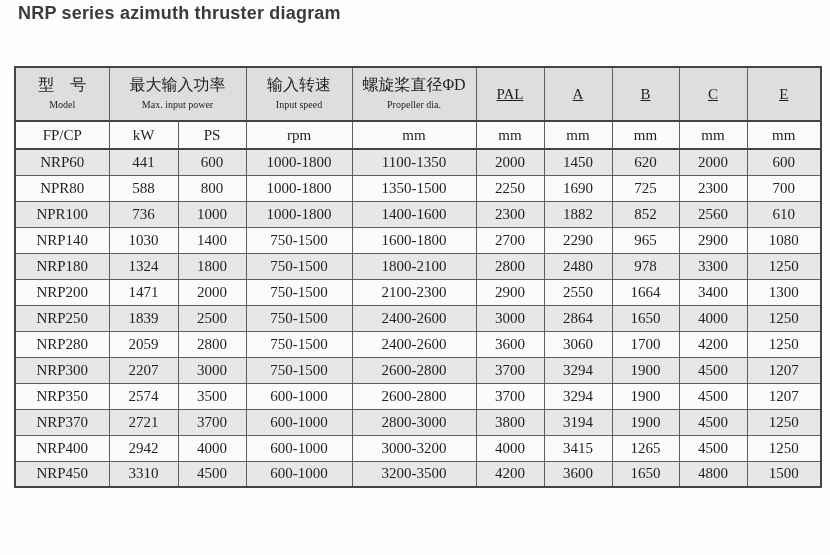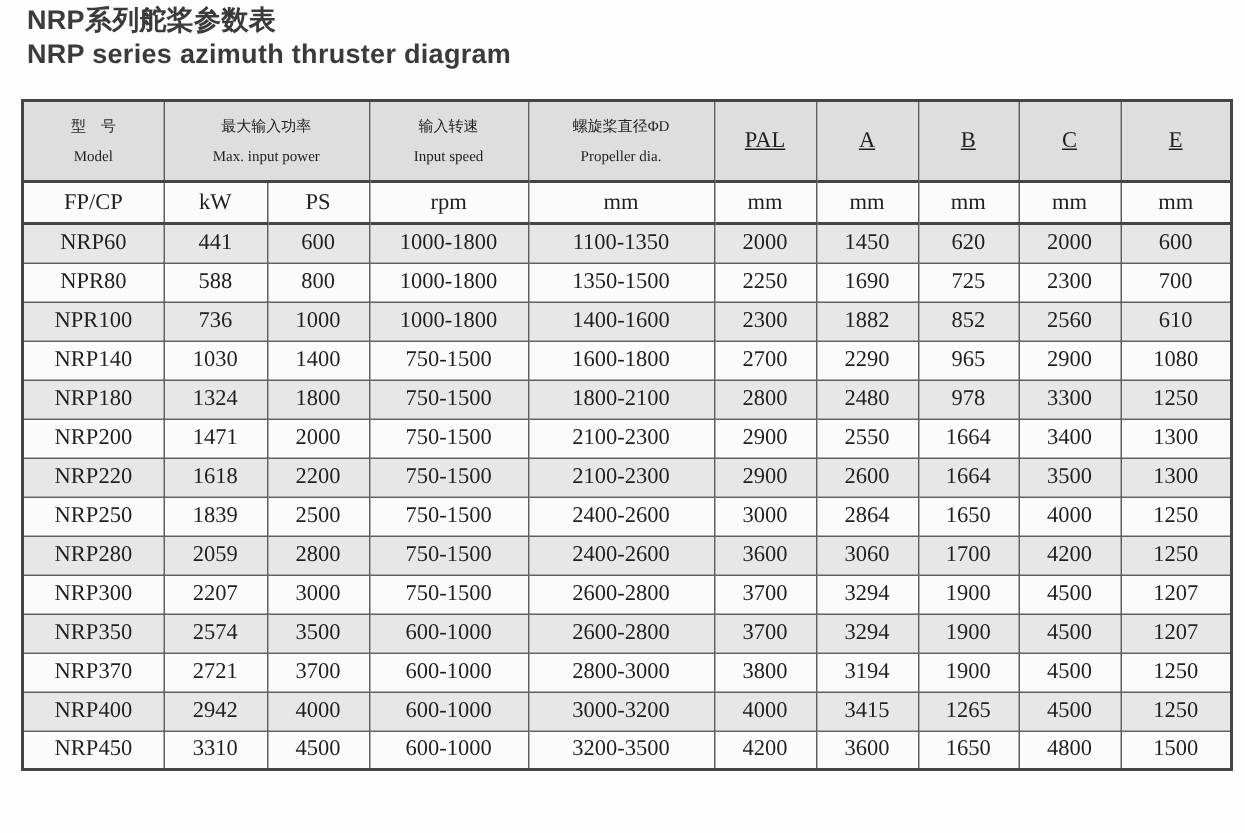--- a/index.html
+++ b/index.html
@@ -51,36 +51,35 @@
     text-align: center;
     vertical-align: middle;
     padding: 0;
     font-weight: normal;
     font-size: 15px;
     overflow: hidden;
     white-space: nowrap;
   }
   tr.header-main { height: 54px; background: var(--header-shade); }
   tr.header-main th { border-bottom-width: 2px; border-bottom-color: var(--border-dark); }
-  .hdr-zh { display: block; font-size: 10px; line-height: 20px; }
+  .hdr-zh { display: block; font-size: 16px; line-height: 20px; }
   .hdr-en { display: block; font-size: 10px; line-height: 19px; }
   .hdr-single { font-size: 15px; text-decoration: underline; }
   tr.units-row { height: 28px; background: var(--row-white); }
   tr.units-row td { border-bottom-width: 2px; border-bottom-color: var(--border-dark); }
   tbody.data tr { height: 26px; }
   tbody.data tr:nth-child(odd)  { background: var(--row-shade); }
   tbody.data tr:nth-child(even) { background: var(--row-white); }
 </style>
 </head>
 <body>
 
 <div class="page">
 
   <div class="titles">
-    <h1 class="title-zh">NRP系列舵桨参数表</h1>
     <h2 class="title-en">NRP series azimuth thruster diagram</h2>
   </div>
 
   <table class="spec">
     <colgroup>
       <col style="width:94px">
         <col style="width:69px">
         <col style="width:68px">
       <col style="width:106px">
         <col style="width:124px">
@@ -194,32 +193,20 @@
           <td>2000</td>
           <td>750-1500</td>
           <td>2100-2300</td>
           <td>2900</td>
           <td>2550</td>
           <td>1664</td>
           <td>3400</td>
           <td>1300</td>
         </tr>
         <tr>
-          <td>NRP220</td>
-          <td>1618</td>
-          <td>2200</td>
-          <td>750-1500</td>
-          <td>2100-2300</td>
-          <td>2900</td>
-          <td>2600</td>
-          <td>1664</td>
-          <td>3500</td>
-          <td>1300</td>
-        </tr>
-        <tr>
           <td>NRP250</td>
           <td>1839</td>
           <td>2500</td>
           <td>750-1500</td>
           <td>2400-2600</td>
           <td>3000</td>
           <td>2864</td>
           <td>1650</td>
           <td>4000</td>
           <td>1250</td>

